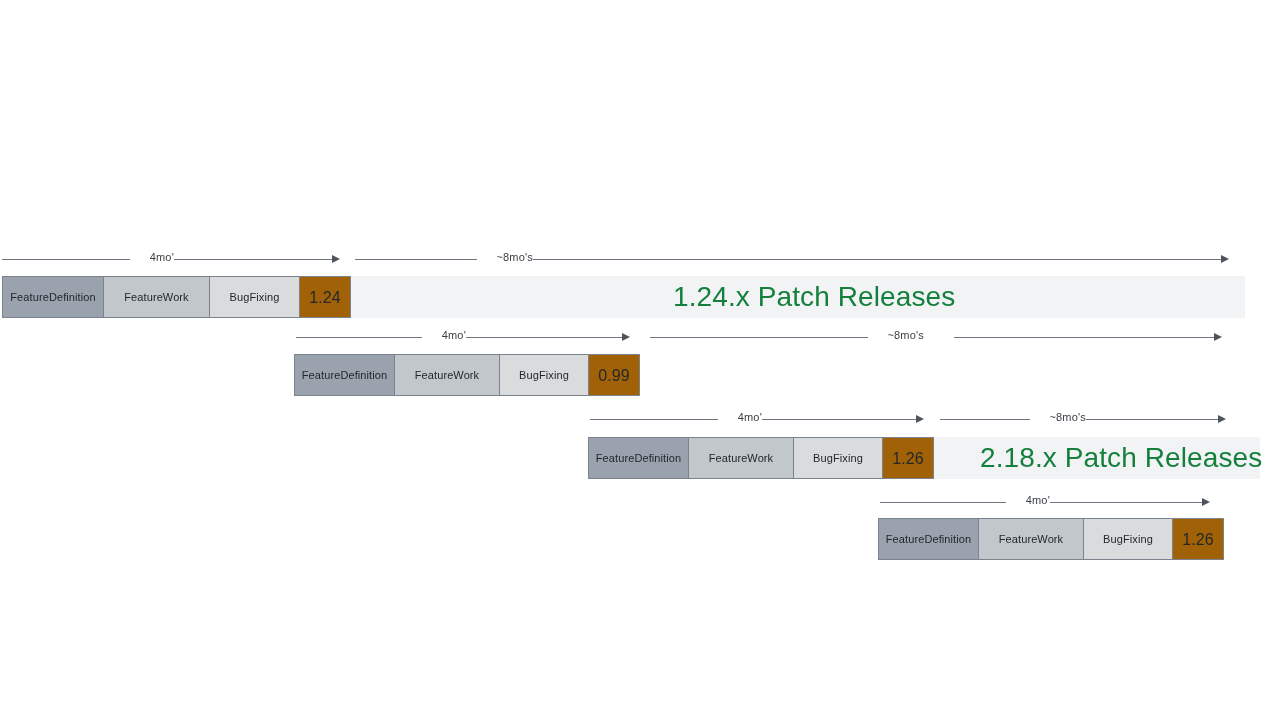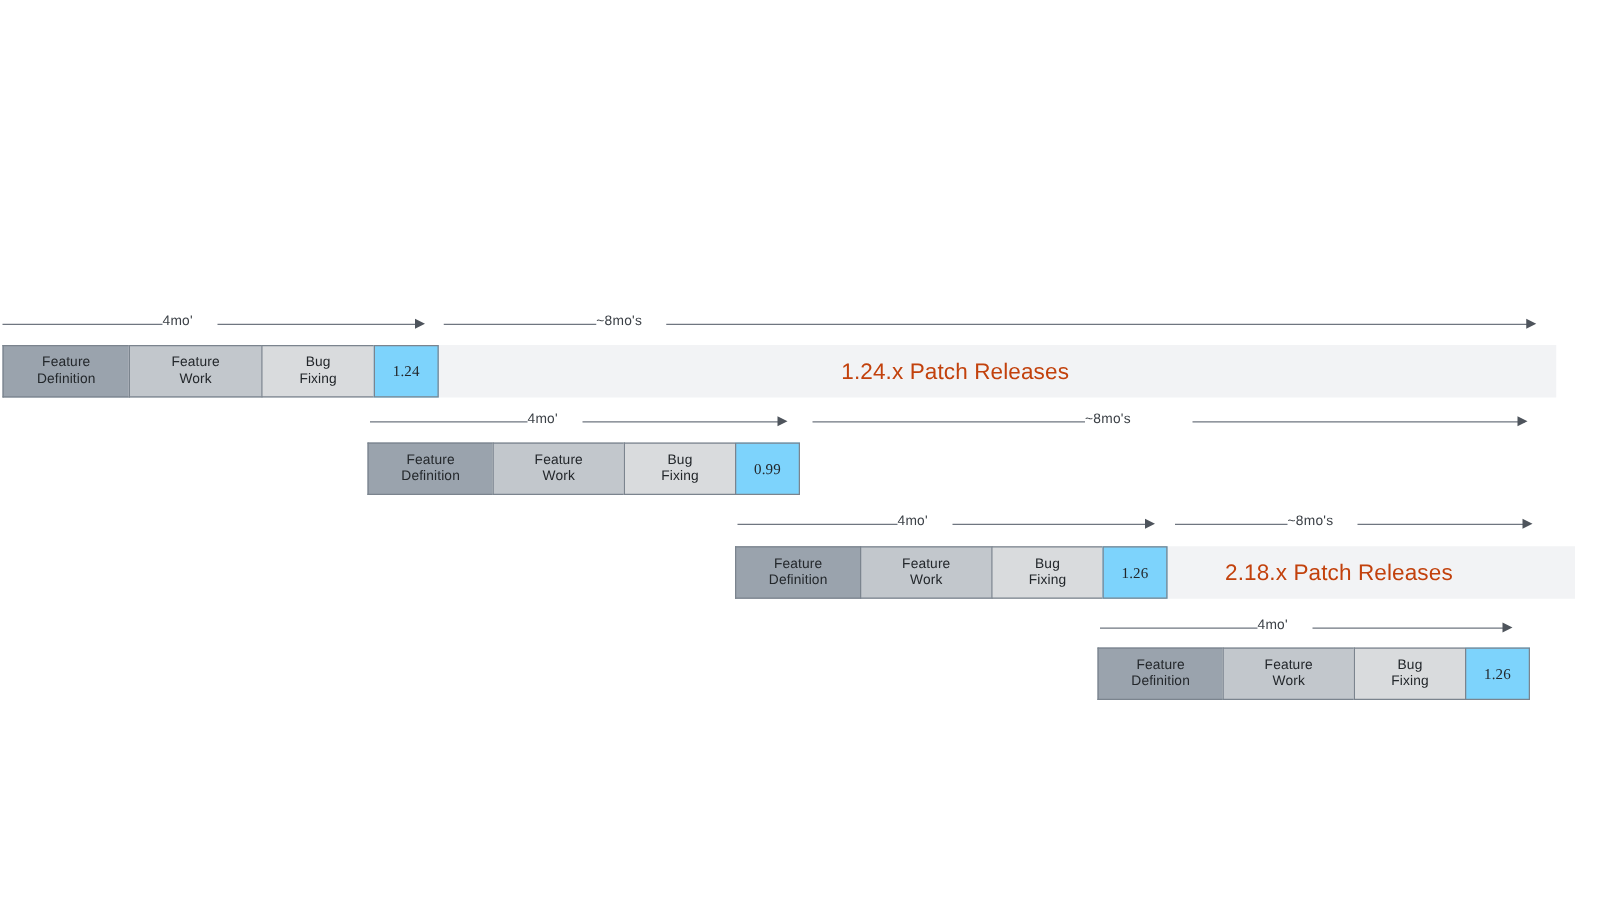--- a/index.html
+++ b/index.html
@@ -27,59 +27,59 @@
   
   .patch-band {
     position: absolute;
     background: #f2f3f5;
     height: 42px;
     display: flex;
     align-items: center;
     box-sizing: border-box;
   }
   .patch-band-label {
-    font-size: 18px;
-    color: #c2410c;
+    font-size: 28px;
+    color: #15803d;
     font-weight: 400;
     white-space: nowrap;
     letter-spacing: 0.1px;
     line-height: 1;
   }
 
   
   .phases {
     position: absolute;
     display: flex;
     height: 42px;
     box-sizing: border-box;
   }
   .phase {
     box-sizing: border-box;
     border: 1px solid #7b848e;
     border-right-width: 0;
     display: flex;
-    flex-direction: column;
+    flex-direction: row;
     align-items: center;
     justify-content: center;
     font-size: 11px;
     line-height: 13px;
     color: #23272b;
     text-align: center;
     white-space: nowrap;
     letter-spacing: 0.1px;
   }
   .phase:last-child {
     border-right-width: 1px;
   }
   .phase .ln { display: block; }
 
   .phase.def  { background: #9aa3ad; }
   .phase.work { background: #c2c7cc; }
   .phase.bug  { background: #d9dbdd; }
-  .phase.ver  { background: #7dd3fc; font-size: 12px; font-family: Liberation Serif, serif; }
+  .phase.ver  { background: #a16207; font-size: 16px; }
 
   
   .measure {
     position: absolute;
     height: 22px;
   }
   .measure .seg {
     position: absolute;
     top: 10px;
     height: 1px;
@@ -93,21 +93,21 @@
     border-top: 4px solid transparent;
     border-bottom: 4px solid transparent;
     border-left: 8px solid #4e545c;
   }
   .measure .mlabel {
     position: absolute;
     top: 2px;
     font-size: 11px;
     color: #3a3f45;
     white-space: nowrap;
-    text-align: left;
+    text-align: right;
     letter-spacing: 0.2px;
   }
 </style>
 </head>
 <body>
 
 <div id="diagram">
 
   <div class="measure" style="left:2px; top:249px; width:340px;">
     <div class="seg" style="left:0px; width:128px;"></div>

